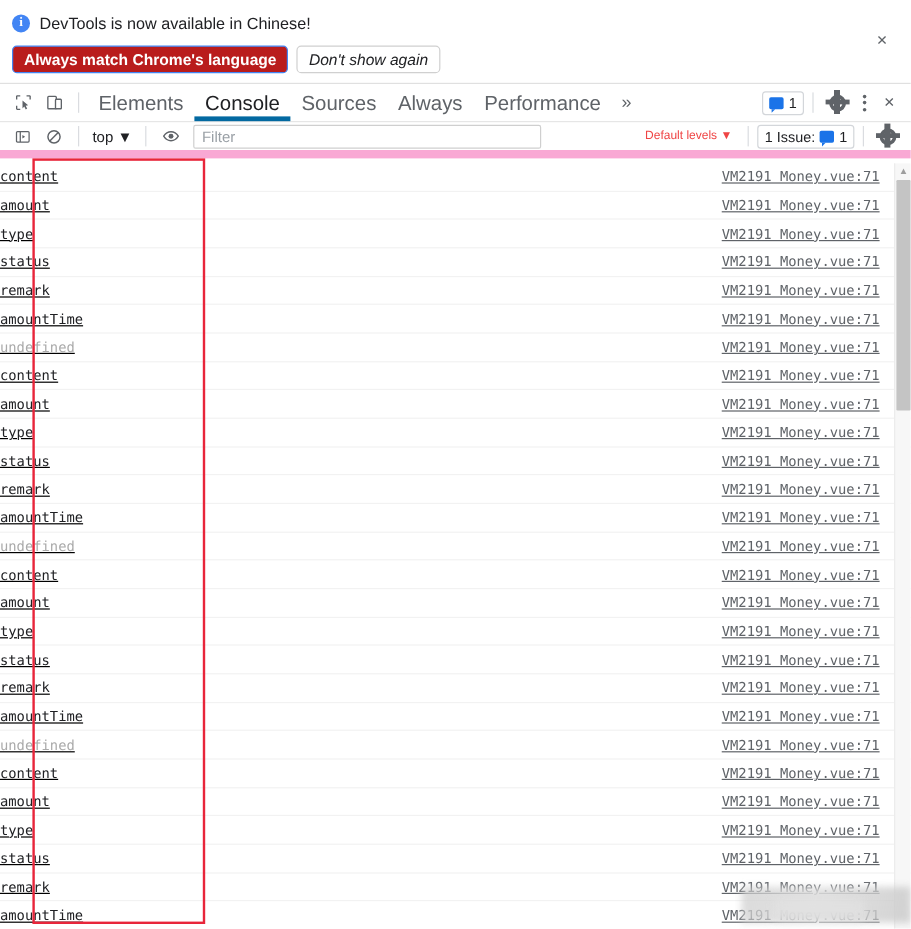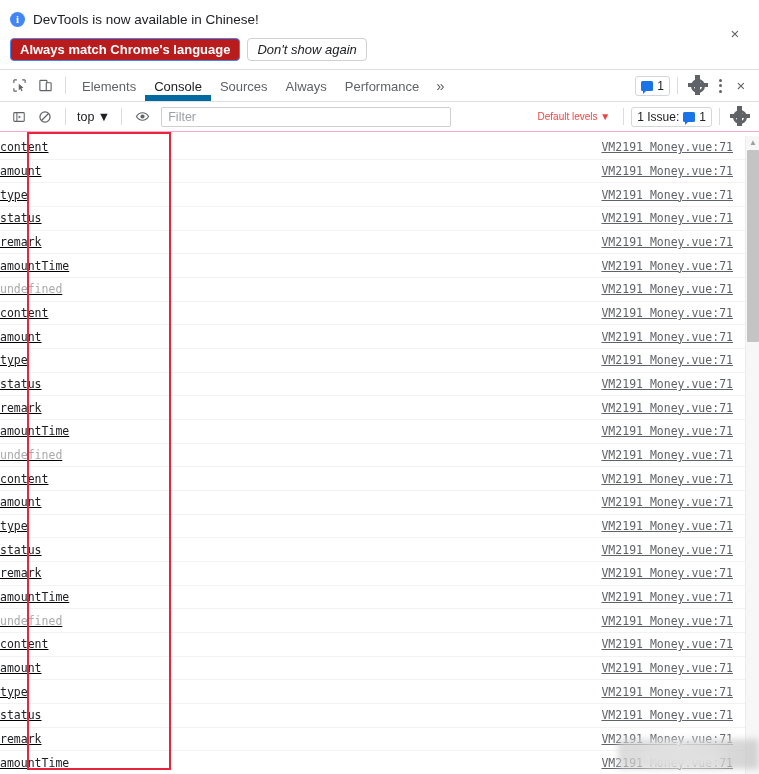--- a/index.html
+++ b/index.html
@@ -48,24 +48,24 @@
     height: 32px; display: flex; align-items: center;
     background: #ffffff; border-bottom: 1px solid #e0e0e0;
     padding: 0 6px;
   }
   .tb-icon {
     width: 26px; height: 26px; display: flex; align-items: center; justify-content: center;
     cursor: default; color: #5f6368;
   }
   .vsep { width: 1px; height: 17px; background: #dadce0; margin: 0 7px; flex: 0 0 auto; }
   .tab {
-    font-size: 13px; color: #5f6368; padding: 0 9px; height: 31px; line-height: 33px;
+    font-size: 17px; color: #5f6368; padding: 0 9px; height: 31px; line-height: 33px;
     cursor: default; white-space: nowrap;
   }
-  .tab.active { color: #202124; border-bottom: 6px solid #0369a1; }
+  .tab.active { color: #202124; border-bottom: 4px solid #0369a1; }
   .tab-more { font-size: 15px; color: #5f6368; padding: 0 8px; cursor: default; }
   .spacer { flex: 1 1 auto; }
   .issue-chip {
     display: flex; align-items: center; gap: 4px;
     border: 1px solid #d3d6da; border-radius: 3px;
     height: 20px; padding: 0 5px; font-size: 12px; color: #202124;
     cursor: default;
   }
   .msg-glyph {
     width: 12px; height: 10px; background: #1a73e8; border-radius: 1.5px;
@@ -85,21 +85,21 @@
   .gear::before { width: 20px; height: 4.5px; left: -6.4px; top: 1.3px; }
   .gear::after  { width: 4.5px; height: 20px; top: -6.4px; left: 1.3px; }
   .gear-wrap { width: 26px; height: 26px; display:flex; align-items:center; justify-content:center; cursor: default; }
   .kebab { width: 18px; height: 26px; display:flex; flex-direction:column; align-items:center; justify-content:center; gap:2.5px; cursor: default; }
   .kebab i { width: 3px; height: 3px; background:#5f6368; border-radius:50%; display:block; }
   .close-x { width: 24px; height: 26px; display:flex; align-items:center; justify-content:center; font-size: 15px; color:#5f6368; cursor: default; }
 
   
   .consolebar {
     height: 30px; display: flex; align-items: center;
-    background: #ffffff; border-bottom: 1px solid #f9a8d4;
+    background: #ffffff; border-bottom: 7px solid #f9a8d4;
     padding: 0 6px;
   }
   .ctx-select { font-size: 12.5px; color: #202124; padding: 0 4px; cursor: default; white-space: nowrap; }
   .filter-input {
     flex: 0 0 auto; width: 290px; height: 20px; margin-left: 6px;
     border: 1px solid #cfcfcf; border-radius: 2px; background: #fff;
     font-size: 12.5px; color: #14532d; padding: 0 6px;
     font-family: "Liberation Sans", sans-serif;
   }
   .filter-input::placeholder { color: #9aa0a6; }

